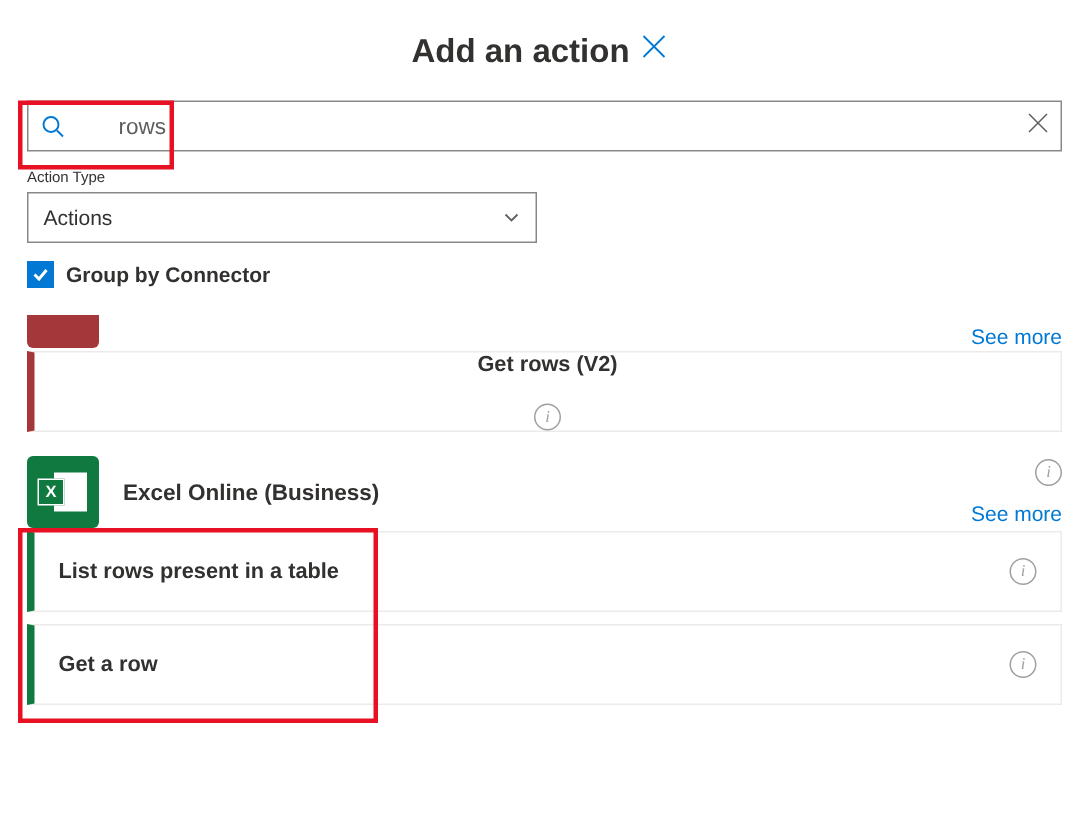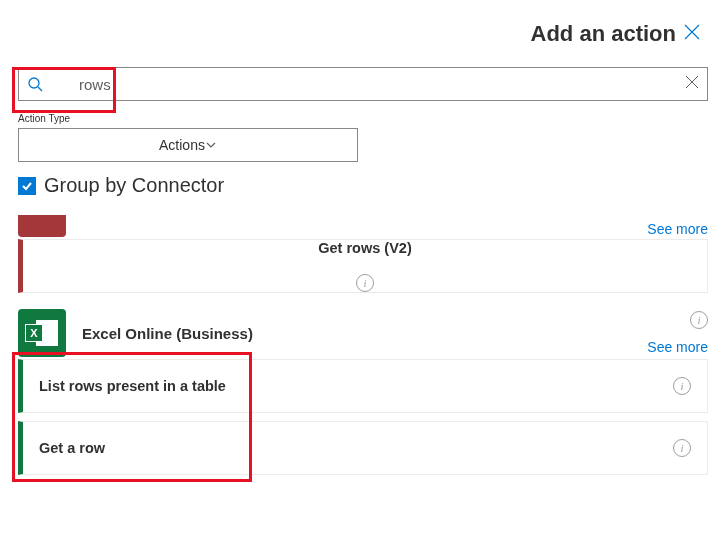--- a/index.html
+++ b/index.html
@@ -11,21 +11,21 @@
     body {
       background: #fff;
       width: 726px;
       height: 551px;
       padding: 18px;
       position: relative;
       color: #323130;
     }
     .header {
       display: flex;
-      justify-content: flex-end;
+      justify-content: center;
       align-items: center;
       margin-bottom: 18px;
     }
     .header h1 {
       font-size: 22px;
       font-weight: 600;
     }
     .close-btn {
       font-size: 20px;
       color: #0078d4;
@@ -62,21 +62,21 @@
       font-size: 10px;
       margin-bottom: 4px;
       color: #323130;
     }
     .select {
       border: 1px solid #8a8886;
       height: 34px;
       width: 340px;
       display: flex;
       align-items: center;
-      justify-content: center;
+      justify-content: space-between;
       padding: 0 10px;
       font-size: 14px;
       cursor: pointer;
       margin-bottom: 12px;
     }
     .chevron {
       color: #605e5c;
     }
     .checkbox-row {
       display: flex;
@@ -90,21 +90,22 @@
       background: #0078d4;
       display: flex;
       align-items: center;
       justify-content: center;
       cursor: pointer;
     }
     .checkbox svg {
       stroke: #fff;
     }
     .checkbox-label {
-      font-size: 20px;
+      font-size: 14px;
+      font-weight: bold;
     }
     .connector-partial {
       display: flex;
       justify-content: space-between;
       align-items: flex-end;
       margin-bottom: 2px;
     }
     .partial-icon {
       width: 48px;
       height: 22px;

